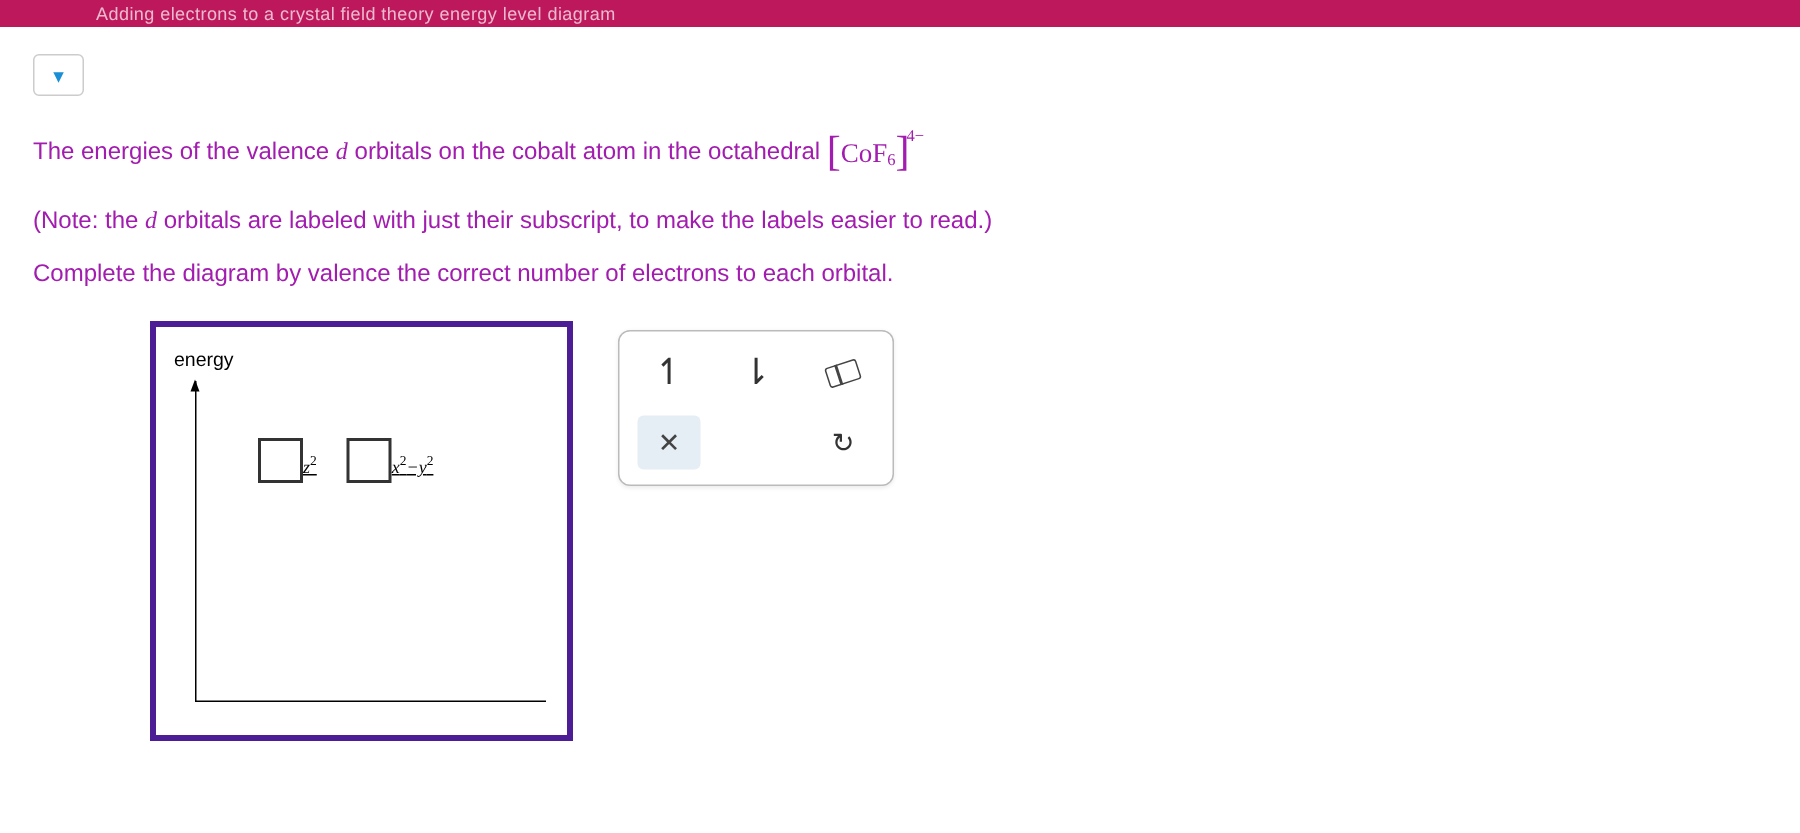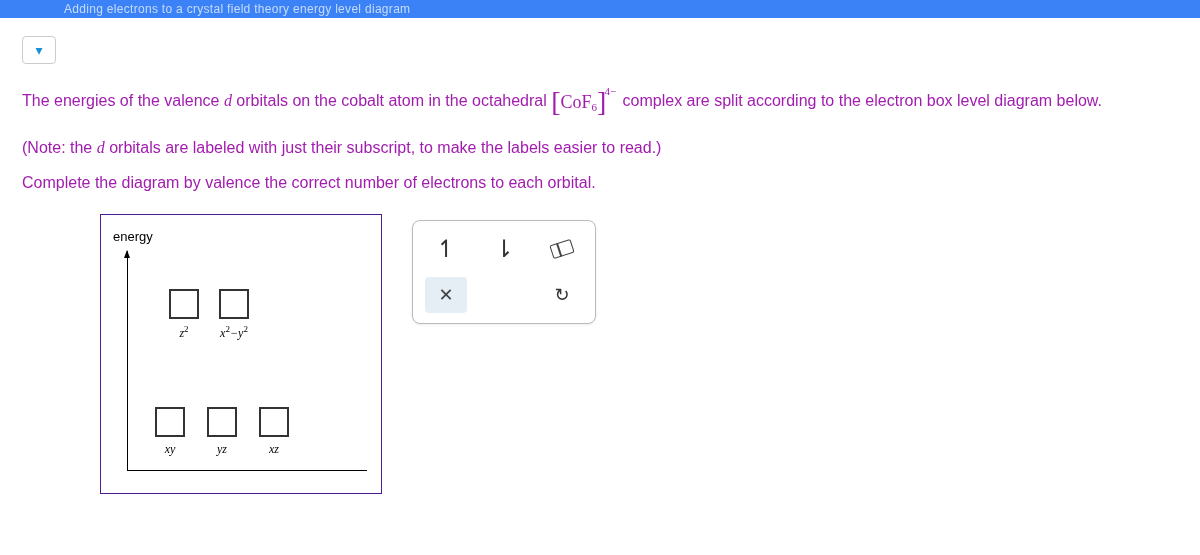--- a/index.html
+++ b/index.html
@@ -1,45 +1,45 @@
 <!DOCTYPE html>
 <html><head>
   <meta charset="utf-8">
   <style>
     * { box-sizing: border-box; margin: 0; padding: 0; }
     body { font-family: Arial, Helvetica, sans-serif; background: #fff; width: 1200px; height: 555px; position: relative; overflow: hidden; }
     
-    .topbar { background: #3b82f6; height: 18px; width: 100%; display: flex; align-items: center; padding-left: 64px; }
+    .topbar { background: #be185d; height: 18px; width: 100%; display: flex; align-items: center; padding-left: 64px; }
     .topbar-text { color: rgba(255,255,255,0.7); font-size: 12px; letter-spacing: 0.3px; }
     
     .content { padding: 18px 22px; }
     
     .chevron-btn { width: 34px; height: 28px; border: 1px solid #ccc; border-radius: 4px; display: flex; align-items: center; justify-content: center; background: #fff; margin-bottom: 14px; cursor: pointer; }
     .chevron-icon { color: #1b8fd6; font-size: 14px; }
     
     .prompt { font-size: 16px; line-height: 1.7; color: #a21caf; margin-bottom: 8px; }
     .italic { font-style: italic; font-family: Georgia, 'Times New Roman', serif; }
     .formula { display: inline-flex; align-items: center; font-family: 'Times New Roman', serif; font-size: 18px; vertical-align: middle; position: relative; }
     .bracket { font-size: 28px; font-weight: 300; }
     .sub { font-size: 11px; position: relative; top: 6px; }
     .sup { font-size: 11px; position: relative; top: -10px; left: -2px; }
     
     .diagram-area { display: flex; align-items: flex-start; gap: 30px; margin-top: 18px; margin-left: 78px; }
     
-    .energy-diagram { border: 1px solid #4c1d95; width: 282px; height: 280px; position: relative; padding: 10px 14px 10px 10px; }
+    .energy-diagram { border: 4px solid #4c1d95; width: 282px; height: 280px; position: relative; padding: 10px 14px 10px 10px; }
     .energy-label { font-size: 13px; position: absolute; top: 14px; left: 12px; }
     .y-axis { position: absolute; left: 26px; top: 36px; bottom: 22px; width: 1px; background: #000; }
     .y-axis::before { content: ''; position: absolute; top: -1px; left: -3px; width: 0; height: 0; border-left: 3.5px solid transparent; border-right: 3.5px solid transparent; border-bottom: 8px solid #000; }
     .x-axis { position: absolute; left: 26px; right: 14px; bottom: 22px; height: 1px; background: #000; }
     
     .orbital-row { position: absolute; display: flex; gap: 20px; }
     .row-upper { left: 68px; top: 74px; }
     .row-lower { left: 54px; top: 192px; gap: 22px; }
     
-    .orbital { display: flex; flex-direction: column; align-items: center; }
+    .orbital { display: flex; flex-direction: row; align-items: center; text-decoration: underline; }
     .orbital-box { width: 30px; height: 30px; border: 2px solid #333; background: #fff; cursor: pointer; }
     .orbital-label { font-family: 'Times New Roman', serif; font-style: italic; font-size: 12px; margin-top: 6px; line-height: 1; white-space: nowrap; }
     .orbital-label sup { font-size: 9px; font-style: normal; vertical-align: super; }
     
     .tool-panel { border: 1px solid #bbb; border-radius: 8px; padding: 10px 12px; background: #fff; box-shadow: 0 1px 3px rgba(0,0,0,0.08); margin-top: 6px; }
     .tool-row { display: flex; gap: 16px; align-items: center; justify-content: center; }
     .tool-row + .tool-row { margin-top: 10px; }
     .tool-btn { width: 42px; height: 36px; border-radius: 4px; display: flex; align-items: center; justify-content: center; cursor: pointer; font-size: 20px; color: #333; }
     .tool-btn-highlight { background: #e6eef5; }
     .arrow-up { font-family: 'Times New Roman', serif; font-size: 24px; }
@@ -64,21 +64,20 @@
 
   <p class="prompt">
     <span>The energies of the valence </span><span class="italic">d</span><span> orbitals on the cobalt atom in the octahedral </span>
     <span class="formula">
       <span class="bracket">[</span>
         <span>CoF</span>
         <span class="sub">6</span>
         <span class="bracket">]</span>
         <span class="sup">4−</span>
     </span>
-    <span> complex are split according to the electron box level diagram below.</span>
   </p>
 
   <p class="prompt">
     <span>(Note: the </span><span class="italic">d</span><span> orbitals are labeled with just their subscript, to make the labels easier to read.)</span>
   </p>
 
   <p class="prompt">Complete the diagram by valence the correct number of electrons to each orbital.</p>
 
   <div class="diagram-area">
 
@@ -91,34 +90,20 @@
         <div class="orbital">
           <div class="orbital-box"></div>
           <div class="orbital-label"><span>z</span><sup>2</sup></div>
         </div>
         <div class="orbital">
           <div class="orbital-box"></div>
           <div class="orbital-label"><span>x</span><sup>2</sup><span>−y</span><sup>2</sup></div>
         </div>
       </div>
 
-      <div class="orbital-row row-lower">
-        <div class="orbital">
-          <div class="orbital-box"></div>
-          <div class="orbital-label">xy</div>
-        </div>
-        <div class="orbital">
-          <div class="orbital-box"></div>
-          <div class="orbital-label">yz</div>
-        </div>
-        <div class="orbital">
-          <div class="orbital-box"></div>
-          <div class="orbital-label">xz</div>
-        </div>
-      </div>
     </div>
 
     <div class="tool-panel">
       <div class="tool-row">
         <div class="tool-btn">
             <span class="arrow-up">↿</span>
           </div>
         <div class="tool-btn">
             <span class="arrow-down">⇂</span>
           </div>

